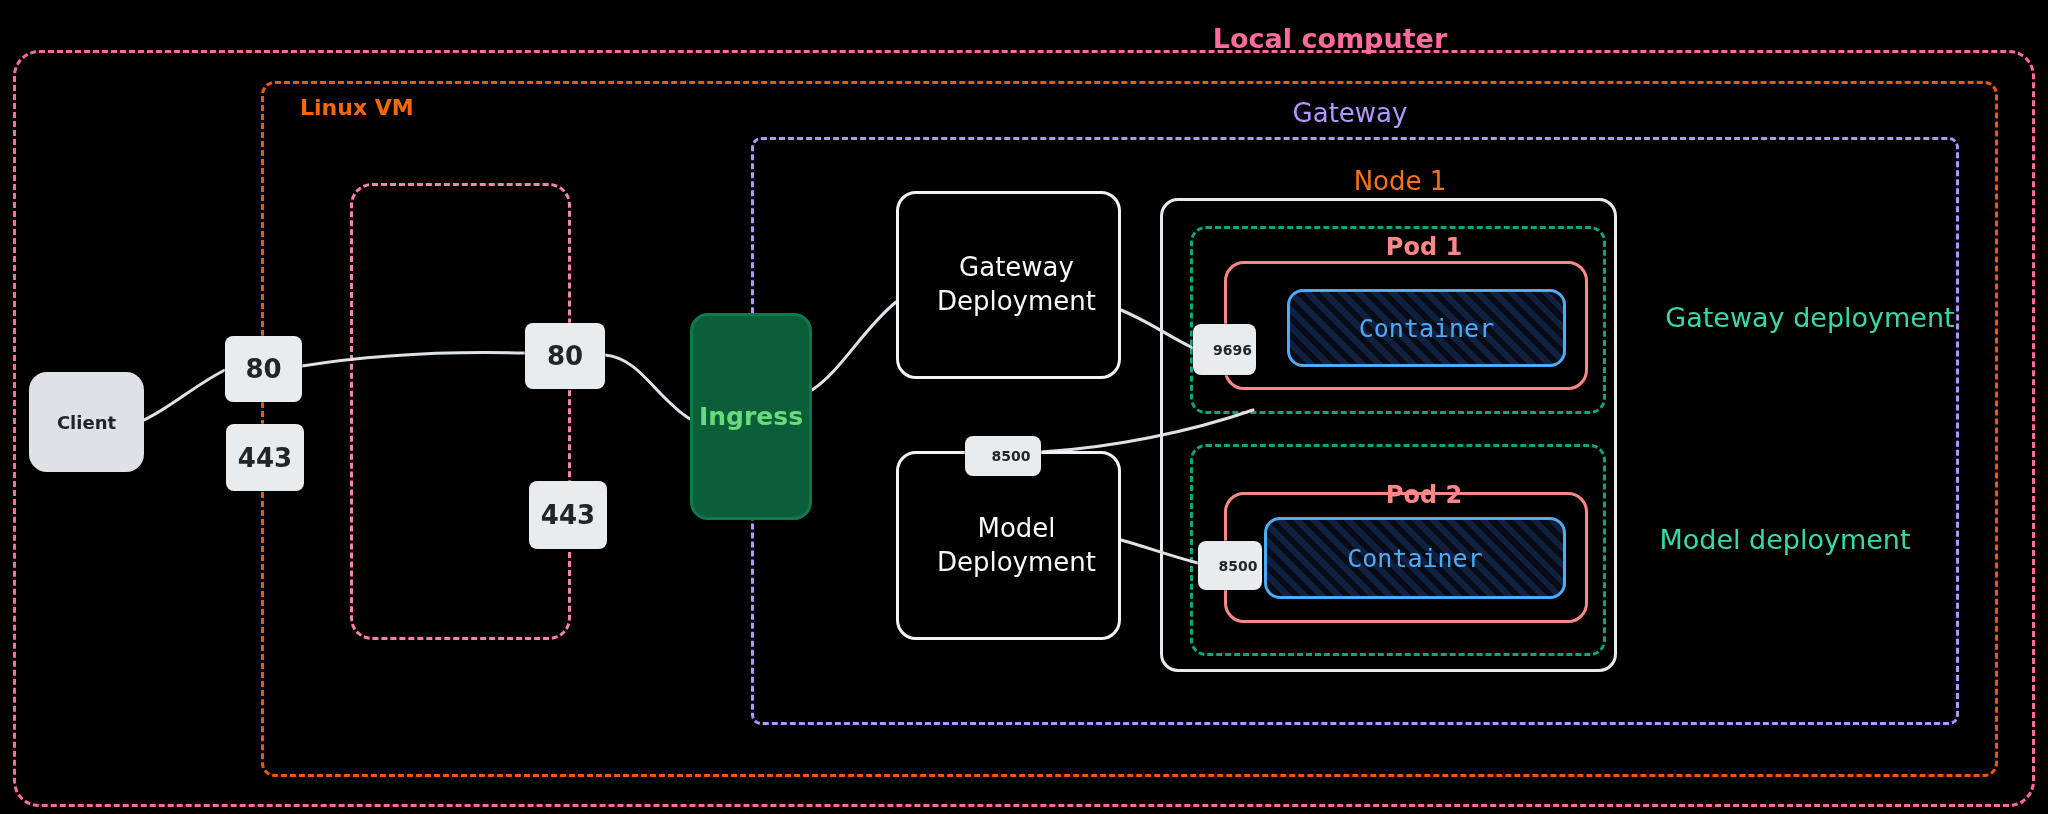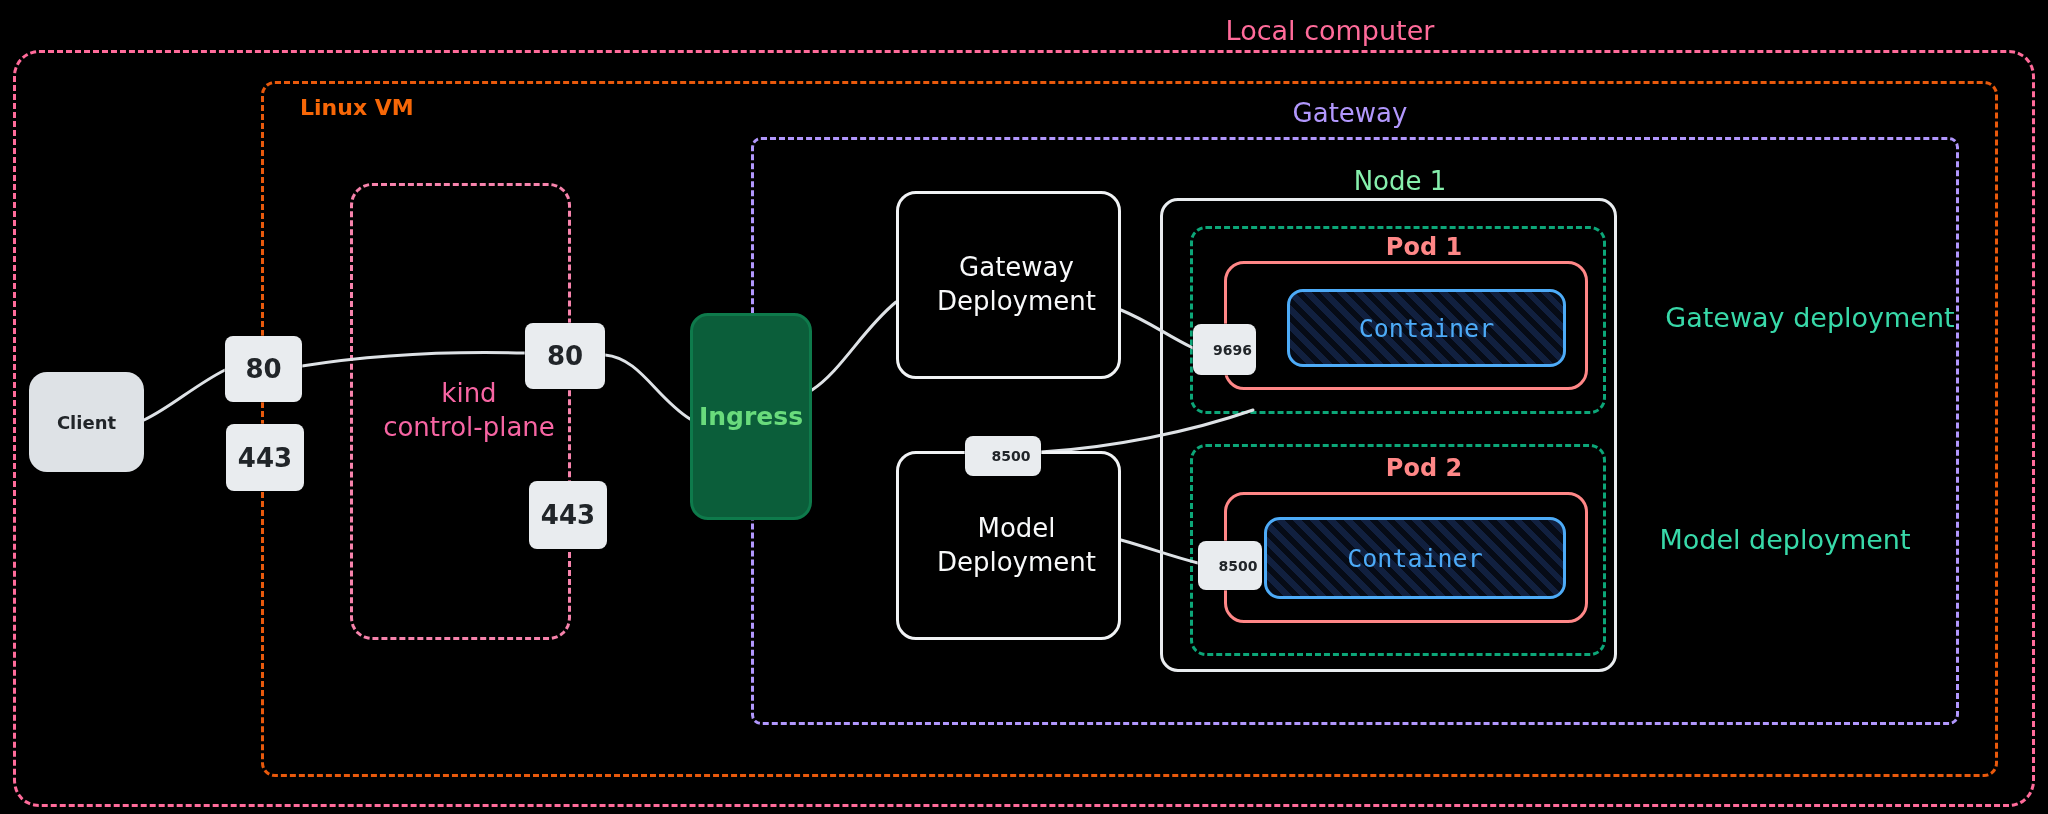--- a/index.html
+++ b/index.html
@@ -73,26 +73,26 @@
   .port-sm{font-size:14px;border-radius:8px;padding-left:16px;}
   .port-80-client{left:225px;top:336px;width:77px;height:66px;}
   .port-443-client{left:226px;top:424px;width:78px;height:67px;}
   .port-80-kind{left:525px;top:323px;width:80px;height:66px;}
   .port-443-kind{left:529px;top:481px;width:78px;height:68px;}
   .port-9696{left:1193px;top:324px;width:63px;height:51px;}
   .port-8500-svc{left:965px;top:436px;width:76px;height:40px;}
   .port-8500-pod{left:1198px;top:541px;width:64px;height:49px;}
 
   
-  .local-label{left:1190px;top:12px;width:280px;height:36px;color:#ff6b9a;font-size:27px;font-weight:400;}
+  .local-label{left:1190px;top:20px;width:280px;height:36px;color:#ff6b9a;font-size:27px;font-weight:700;}
   .vm-label{left:300px;top:95px;width:120px;height:24px;color:#f76707;font-size:22px;font-weight:600;justify-content:flex-start;}
   .cluster-label{left:1290px;top:96px;width:120px;height:34px;color:#b197fc;font-size:26px;font-weight:500;}
-  .node-label{left:1330px;top:164px;width:140px;height:34px;color:#86efac;font-size:26px;font-weight:500;}
+  .node-label{left:1330px;top:164px;width:140px;height:34px;color:#f97316;font-size:26px;font-weight:500;}
   .pod1-label{left:1354px;top:232px;width:140px;height:30px;color:#ff8787;font-size:24px;font-weight:600;}
-  .pod2-label{left:1354px;top:453px;width:140px;height:30px;color:#ff8787;font-size:24px;font-weight:600;}
+  .pod2-label{left:1354px;top:480px;width:140px;height:30px;color:#ff8787;font-size:24px;font-weight:600;}
   .kind-label{left:355px;top:376px;width:212px;height:70px;color:#f765a3;font-size:26px;font-weight:500;line-height:1.3;}
   .gateway-annotation{left:1645px;top:298px;width:330px;height:38px;color:#38d9a9;font-size:27px;font-weight:500;}
   .model-annotation{left:1640px;top:520px;width:290px;height:38px;color:#38d9a9;font-size:27px;font-weight:500;}
 </style>
 </head>
 <body>
 
 <div class="canvas">
 
   <div class="abs boundary local-box"></div>
@@ -133,18 +133,16 @@
   <div class="abs solid port port-sm port-9696">9696</div>
   <div class="abs solid port port-sm port-8500-svc">8500</div>
   <div class="abs solid port port-sm port-8500-pod">8500</div>
 
   <div class="abs lbl local-label">Local computer</div>
   <div class="abs lbl vm-label">Linux VM</div>
   <div class="abs lbl cluster-label">Gateway</div>
   <div class="abs lbl node-label">Node 1</div>
   <div class="abs lbl pod1-label">Pod 1</div>
   <div class="abs lbl pod2-label">Pod 2</div>
-  <div class="abs lbl kind-label prewrap">kind
-control-plane</div>
   <div class="abs lbl gateway-annotation">Gateway deployment</div>
   <div class="abs lbl model-annotation">Model deployment</div>
 
 </div>
 
 </body></html>

